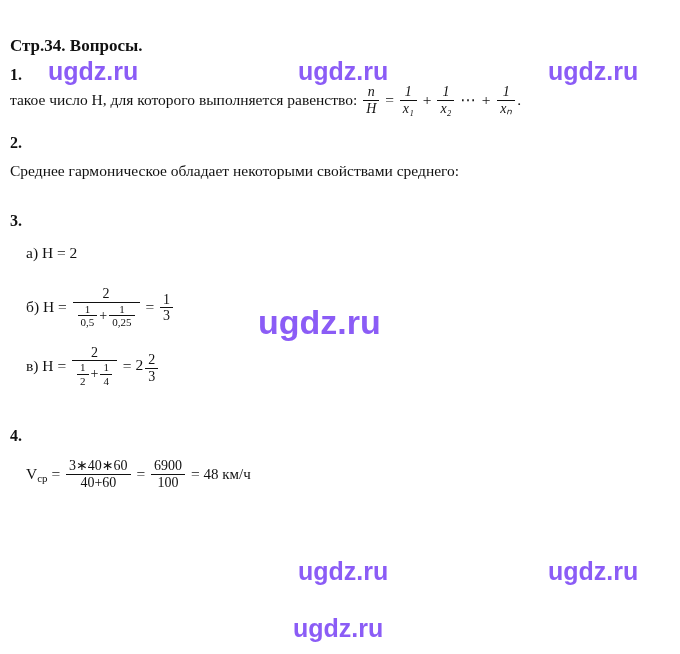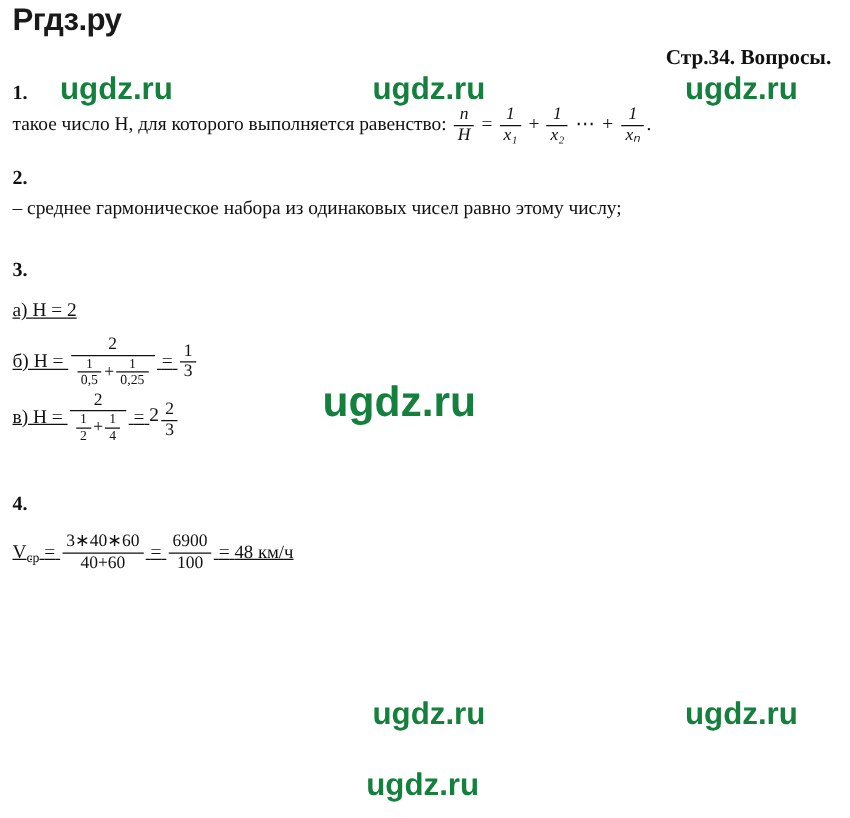--- a/index.html
+++ b/index.html
@@ -27,39 +27,38 @@
     font-family: "Liberation Sans", sans-serif;
     font-weight: bold;
     font-size: 25px;
     color: #1a1a1a;
     letter-spacing: -0.5px;
   }
   .wm {
     position: absolute;
     font-family: "Liberation Sans", sans-serif;
     font-weight: bold;
-    color: #15803d;
+    color: #8b5cf6;
     white-space: nowrap;
     pointer-events: none;
   }
   .wm-sm { font-size: 25px; }
   .wm-lg { font-size: 34px; }
 
   .content {
     position: absolute;
     left: 10px;
     top: 36px;
     width: 655px;
   }
   .head-line {
     font-family: "Liberation Serif", serif;
     font-weight: bold;
     font-size: 17px;
     margin: 0 0 10px 0;
-    text-align: right;
   }
   .qnum {
     font-family: "Liberation Serif", serif;
     font-weight: bold;
     font-size: 16px;
     margin: 0;
   }
   .para {
     font-size: 15.5px;
     line-height: 30px;
@@ -92,22 +91,21 @@
     display: block;
     padding: 0 3px;
   }
   .frac.big { font-size: 14px; }
   .frac.small { font-size: 11px; }
   .ital { font-style: italic; }
 
   .eq-row {
     font-size: 15.5px;
     line-height: 34px;
-    margin: 0;
-    text-decoration: underline;
+    margin: 16px;
   }
   .mixed {
     display: inline-block;
     vertical-align: -0.15em;
   }
   .mixed .whole {
     display: inline-block;
     vertical-align: 0.2em;
     font-size: 15.5px;
   }
@@ -125,21 +123,20 @@
   }
   .unit { font-size: 15px; }
 
   .dots { letter-spacing: 1px; }
 </style>
 </head>
 <body>
 
 <div class="page">
 
-  <div class="site-logo">Ргдз.ру</div>
 
   <div class="wm wm-sm" style="left:48px; top:57px;">ugdz.ru</div>
   <div class="wm wm-sm" style="left:298px; top:57px;">ugdz.ru</div>
   <div class="wm wm-sm" style="left:548px; top:57px;">ugdz.ru</div>
   <div class="wm wm-lg" style="left:258px; top:303px;">ugdz.ru</div>
   <div class="wm wm-sm" style="left:298px; top:557px;">ugdz.ru</div>
   <div class="wm wm-sm" style="left:548px; top:557px;">ugdz.ru</div>
   <div class="wm wm-sm" style="left:293px; top:614px;">ugdz.ru</div>
 
   <div class="content">
@@ -166,21 +163,21 @@
       <span class="dots">⋯ +</span>
       <span class="frac big ital">
         <span class="num">1</span>
         <span class="den">xₙ</span>
       </span><span>.</span>
     </div>
 
     <div class="blk-gap"></div>
 
     <div class="qnum">2.</div>
-    <div class="para">– среднее гармоническое набора из одинаковых чисел равно этому числу;</div>
+    <div class="para blk-1">Среднее гармоническое обладает некоторыми свойствами среднего:</div>
 
     <div style="height:26px"></div>
 
     <div class="qnum">3.</div>
     <div class="q3">
       <div class="eq-row" style="margin-top:6px">
         <span>а) Н = </span><span>2</span>
       </div>
 
       <div class="eq-row">

